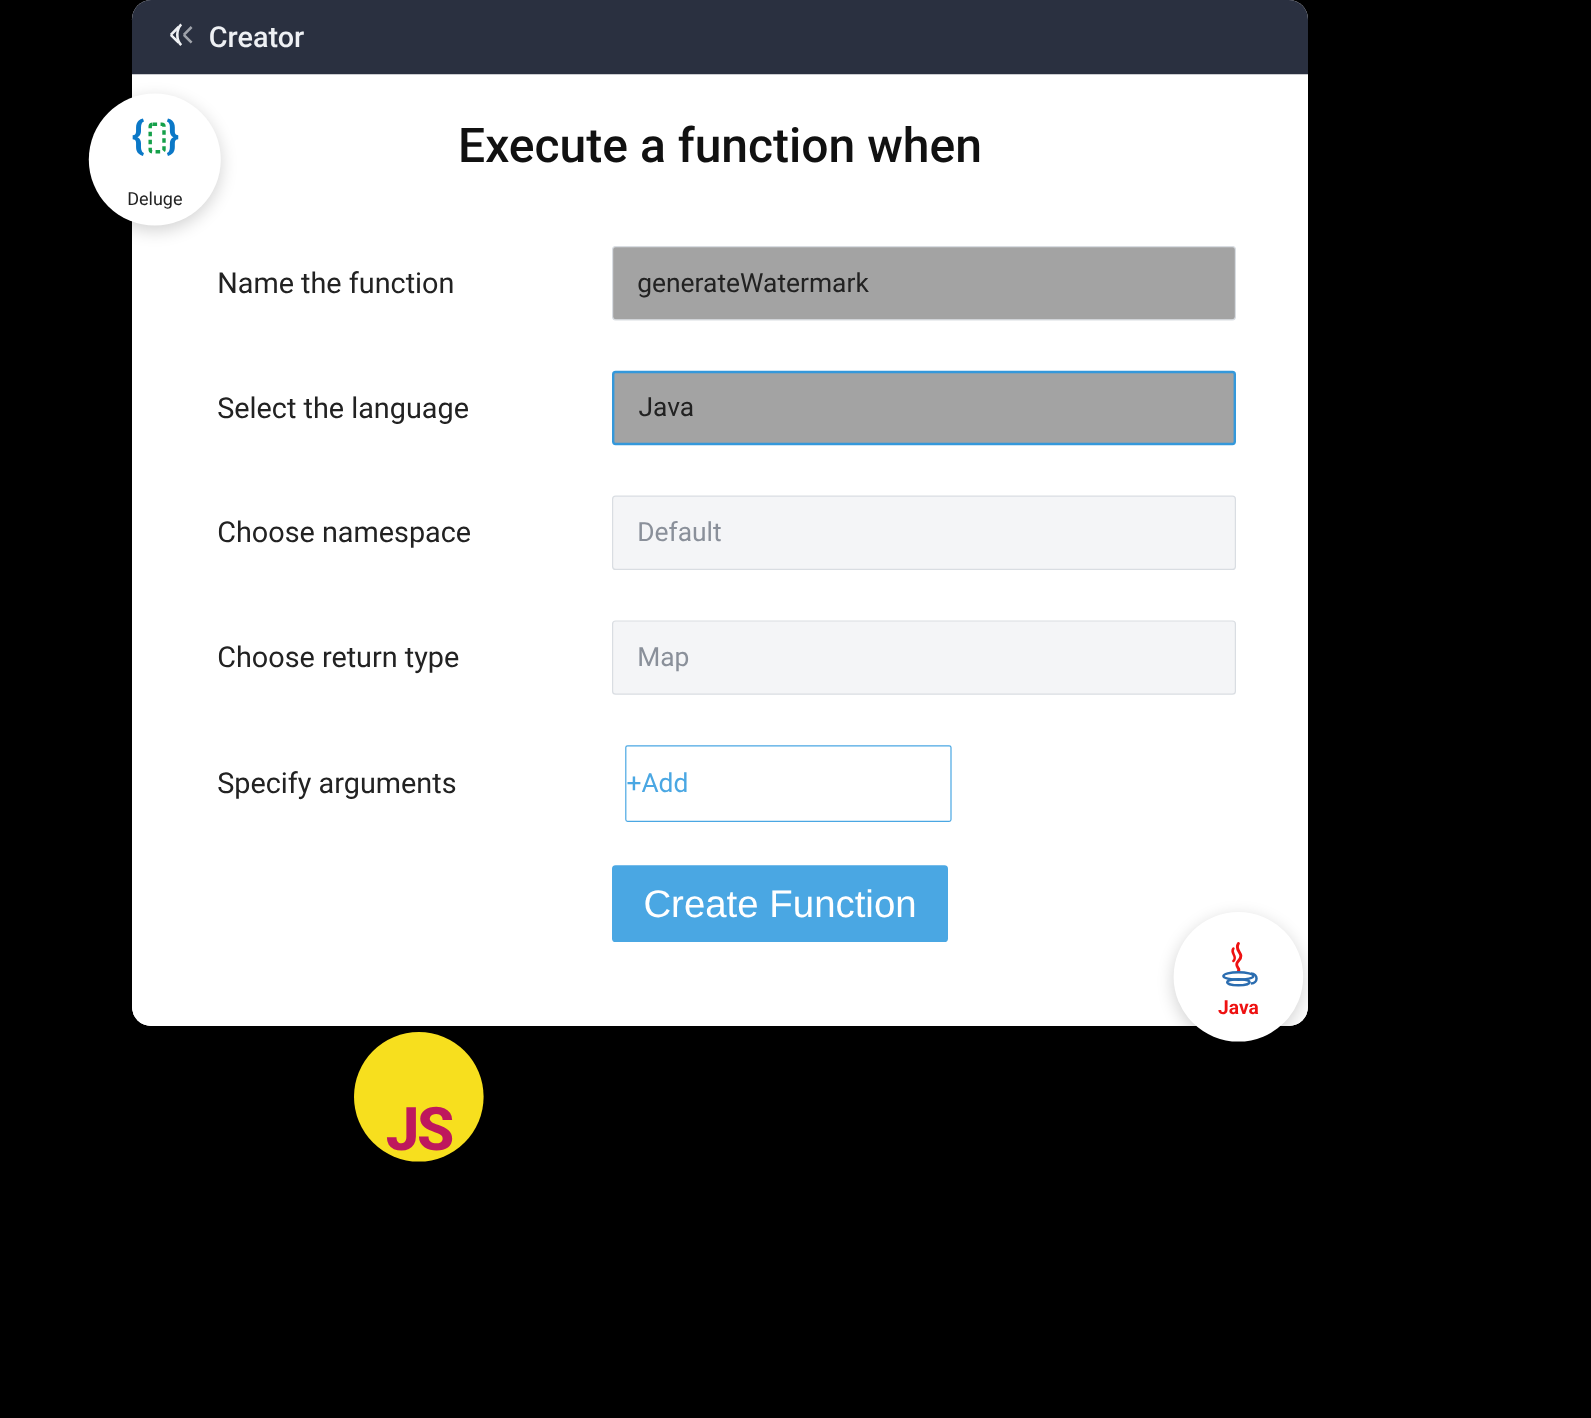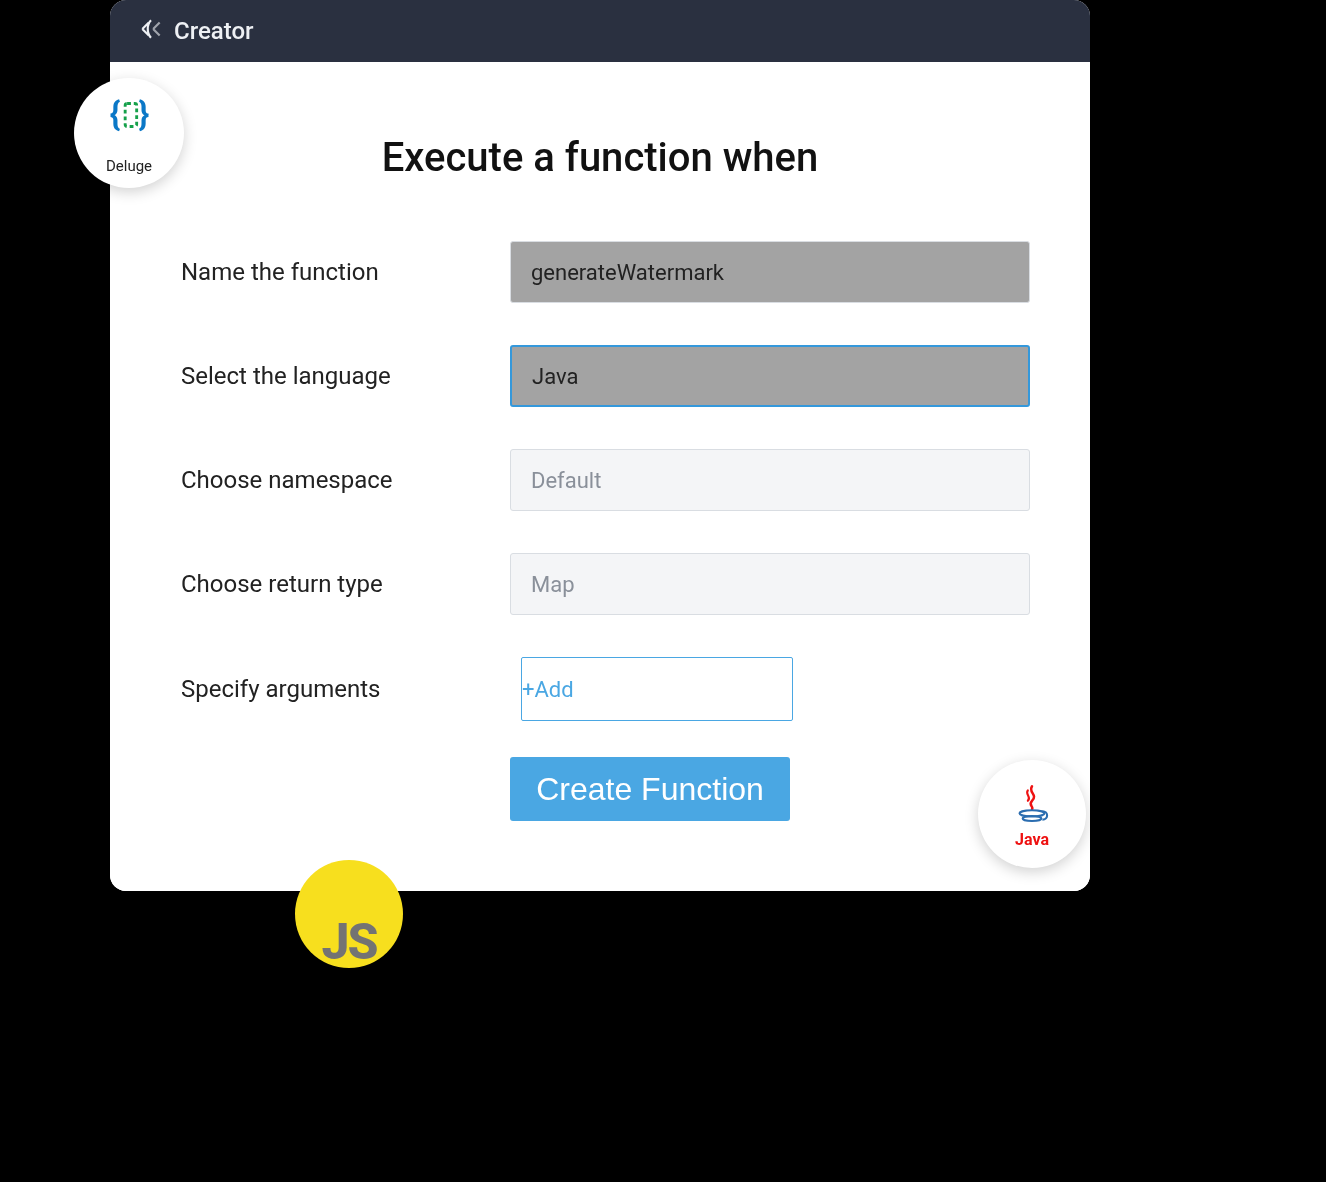--- a/index.html
+++ b/index.html
@@ -36,21 +36,21 @@
       gap: 10px;
       color: #eef0f4;
     }
     .titlebar-logo svg { width: 26px; height: 26px; }
     .titlebar-title {
       font-size: 24px;
       font-weight: 500;
       color: #eef0f4;
     }
     .content {
-      padding: 72px 60px 70px 60px;
+      padding: 36px 60px 70px 60px;
       background: #fff;
       border-bottom-left-radius: 16px;
       border-bottom-right-radius: 16px;
     }
     .page-heading {
       text-align: center;
       font-size: 40px;
       font-weight: 500;
       color: #111;
       margin-bottom: 60px;
@@ -144,21 +144,21 @@
       height: 108px;
       background: #f7df1e;
       border-radius: 50%;
       display: flex;
       align-items: center;
       justify-content: center;
     }
     .badge-js-text {
       font-weight: 800;
       font-size: 50px;
-      color: #737373;
+      color: #be185d;
       letter-spacing: -2px;
       transform: translateY(6px);
       margin-top: 43px;
     }
     .deluge-icon {
       width: 48px; height: 48px;
       display:flex;align-items:center;justify-content:center;
     }
     .deluge-label { font-size: 15px; color: #222; margin-top: 18px; }
     .java-label { font-size: 16px; color: #e11; font-weight: 700; margin-top: -4px; }

